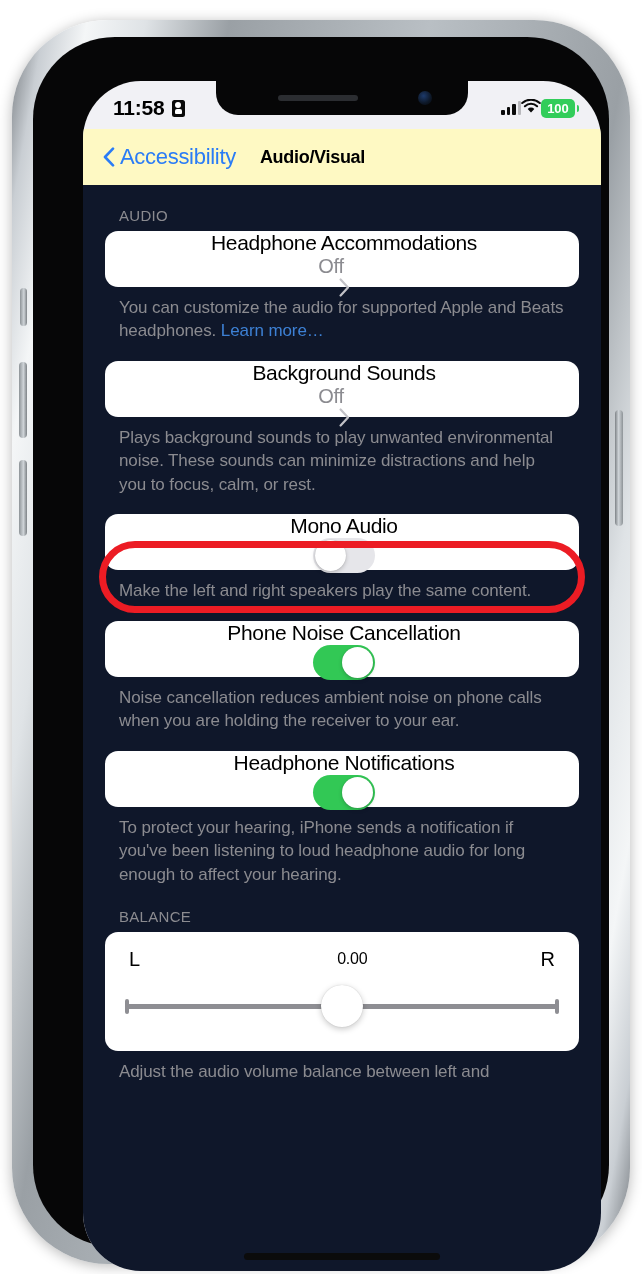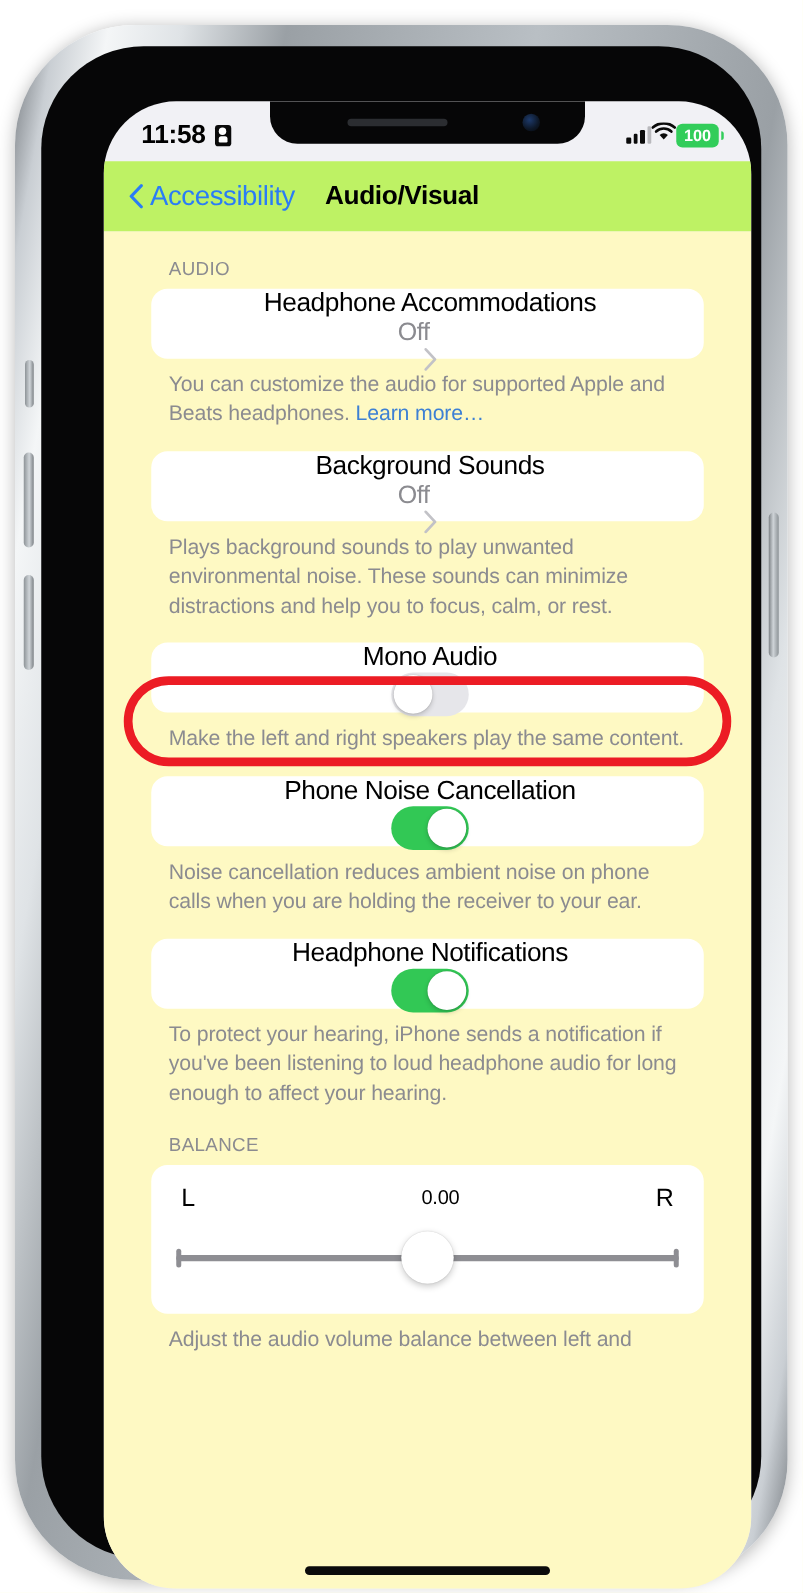--- a/index.html
+++ b/index.html
@@ -133,42 +133,42 @@
     width: 2.5px; height: 7px; border-radius: 0 2px 2px 0;
     background: #32cd5a;
   }
 
   
   .nav-bar {
     position: absolute; left: 0; top: 48px;
     width: 100%; height: 56px;
     display: flex; align-items: center;
     padding: 0 20px;
-    background: #bef264;
+    background: #fef9c3;
     z-index: 20;
   }
   .nav-back {
     display: flex; align-items: center; gap: 5px;
     color: #2a7cf6; cursor: pointer;
   }
   .chev-back { width: 12px; height: 20px; flex: none; }
   .nav-back-label {
     font-size: 22px; color: #2a7cf6; letter-spacing: -0.3px;
   }
   .nav-title {
-    font-size: 21px; font-weight: 700; color: #000;
+    font-size: 18px; font-weight: 700; color: #000;
     margin-left: 24px; letter-spacing: -0.3px;
   }
 
   
   .content {
     position: absolute; left: 0; top: 104px;
     width: 100%; height: 1086px;
-    background: #fef9c3;
-    padding: 0 38px;
+    background: #0f172a;
+    padding: 0 22px;
     overflow: hidden;
   }
   .group-header {
     font-size: 15px; color: #8b8b90;
     letter-spacing: 0.3px;
     padding: 22px 14px 7px 14px;
   }
   .card {
     background: #ffffff;
     border-radius: 13px;

